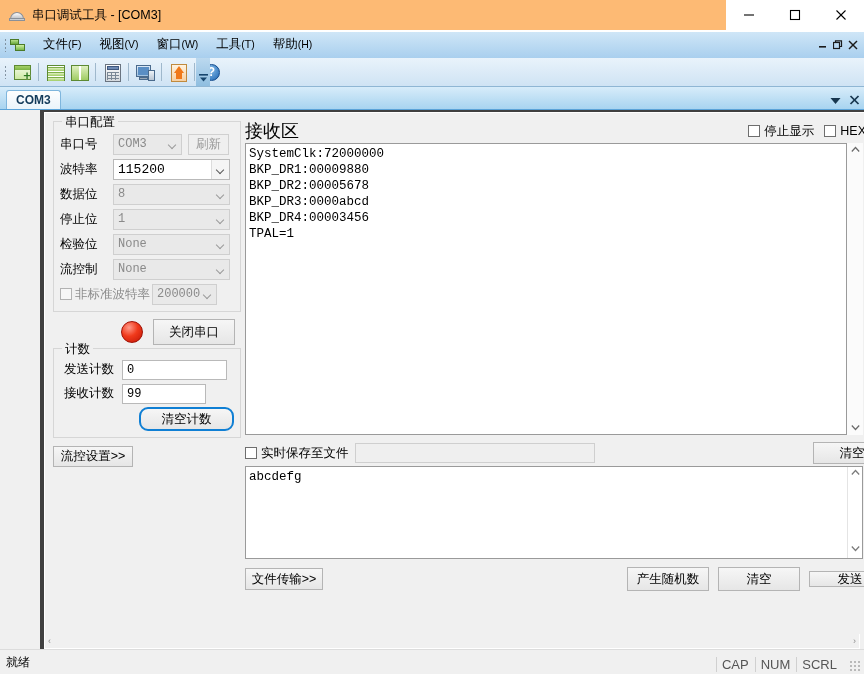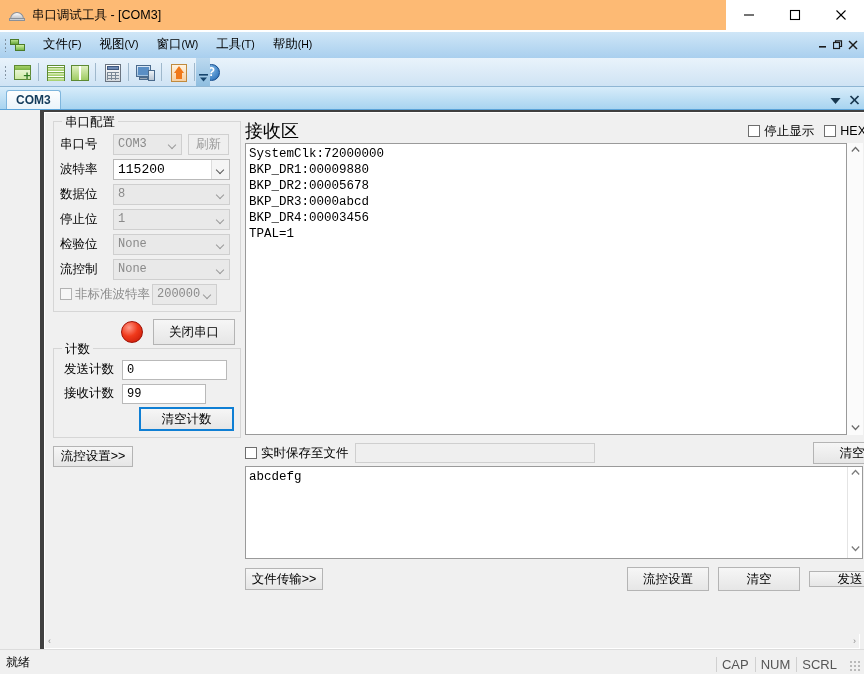--- a/index.html
+++ b/index.html
@@ -759,21 +759,21 @@
           <div class="legend">计数</div>
           <div class="row" style="height:21px;">
             <div class="lbl" style="width:58px;padding-left:4px;">发送计数</div>
             <div class="input" style="width:105px;">0</div>
           </div>
           <div class="row" style="height:21px;">
             <div class="lbl" style="width:58px;padding-left:4px;">接收计数</div>
             <div class="input" style="width:84px;">99</div>
           </div>
           <div style="display:flex;justify-content:flex-end;margin-top:2px;">
-            <div class="btn focus" style="width:95px;height:24px;">清空计数</div>
+            <div class="btn focus" style="width:95px;height:24px;border-radius:9px;">清空计数</div>
           </div>
         </div>
 
         <div class="btn" style="width:80px;height:21px;margin-top:8px;">流控设置&gt;&gt;</div>
       </div>
 
       <div class="rightpane">
 
         <div class="rx-header">
           <div class="rx-title">接收区</div>
@@ -831,21 +831,21 @@
             <div class="ar">
               <svg width="9" height="7" viewBox="0 0 9 7">
                   <polyline points="0.8,1.5 4.5,5.5 8.2,1.5" fill="none" stroke="#7a7a7a" stroke-width="1.2"></polyline>
                 </svg>
             </div>
           </div>
         </div>
 
         <div class="btnbar">
           <div class="btn" style="width:78px;height:22px;">文件传输&gt;&gt;</div>
-          <div class="btn" style="width:82px;height:24px;margin-left:auto;">流控设置</div>
+          <div class="btn" style="width:82px;height:24px;margin-left:auto;">产生随机数</div>
           <div class="btn" style="width:82px;height:24px;margin-left:9px;">清空</div>
           <div class="btn" style="width:82px;height:16px;margin-left:9px;">发送</div>
         </div>
       </div>
     </div>
 
     <div class="hscroll">
       <div class="ar">‹</div>
       <div class="ar">›</div>
     </div>

